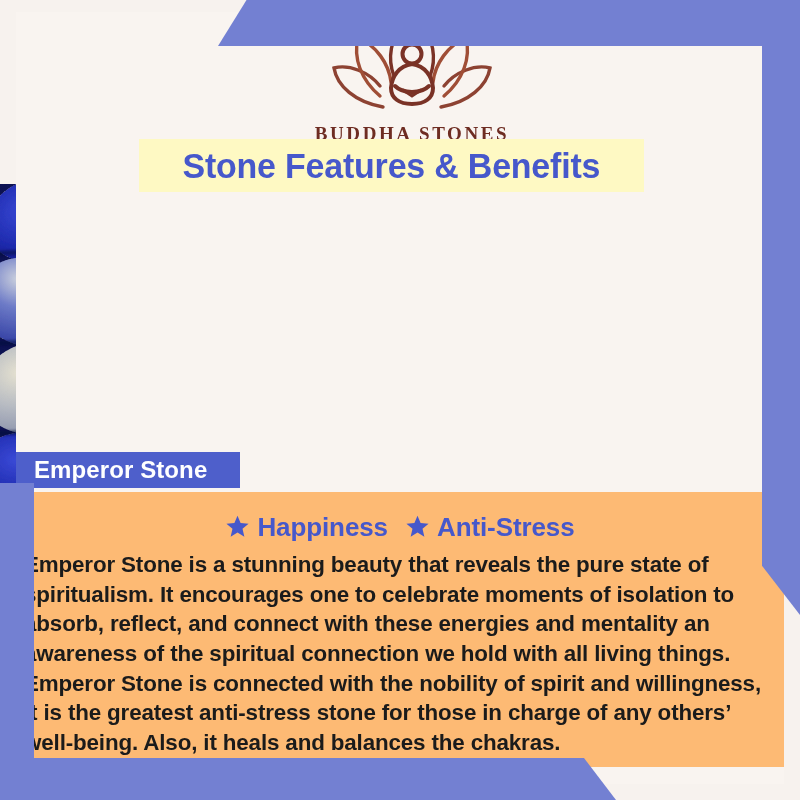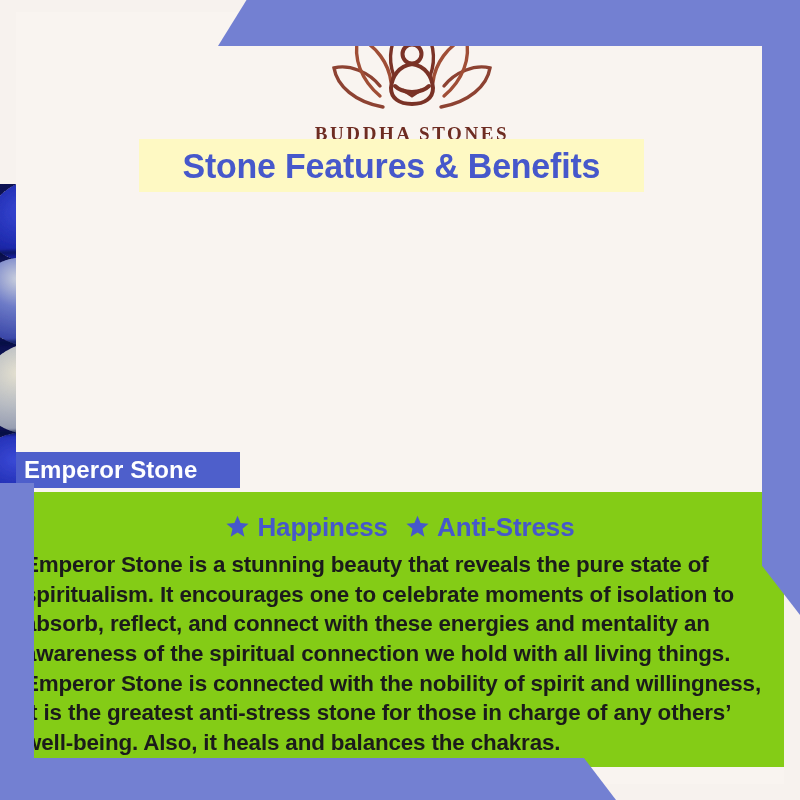--- a/index.html
+++ b/index.html
@@ -114,35 +114,35 @@
   .name-tag {
     position:absolute;
     left:16px; top:452px;
     width:224px; height:36px;
     background:#4e5fcb;
     display:flex;
     align-items:center;
     z-index:4;
   }
   .name-tag-text {
-    padding-left:8px;
+    padding-left:18px;
     font-family:"Liberation Sans Narrow","Liberation Sans",sans-serif;
     font-size:24px;
     font-weight:700;
     color:#ffffff;
     letter-spacing:0.1px;
     white-space:nowrap;
   }
 
   
   .body-panel {
     position:absolute;
     left:16px; top:492px;
     width:768px; height:275px;
-    background:#84cc16;
+    background:#fdba74;
     z-index:3;
   }
 
   .benefits {
     display:flex;
     align-items:center;
     justify-content:center;
     gap:17px;
     padding-top:20px;
   }

